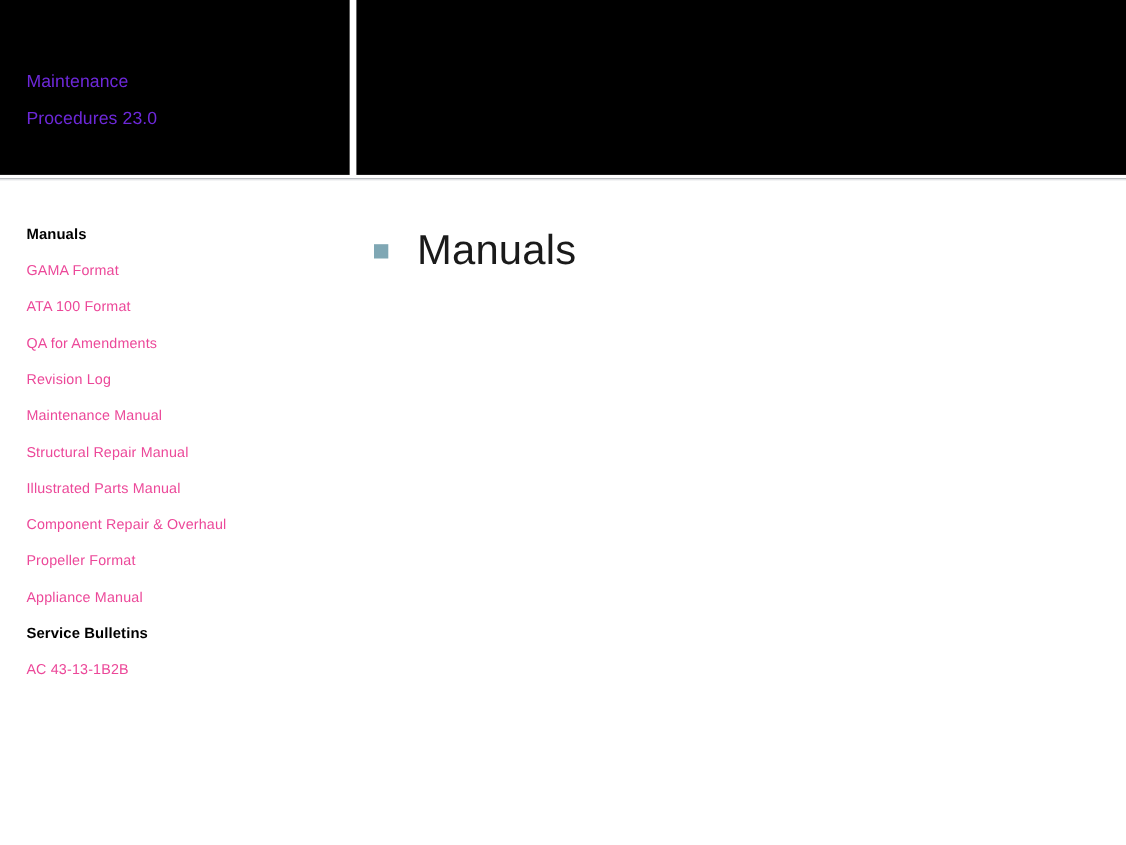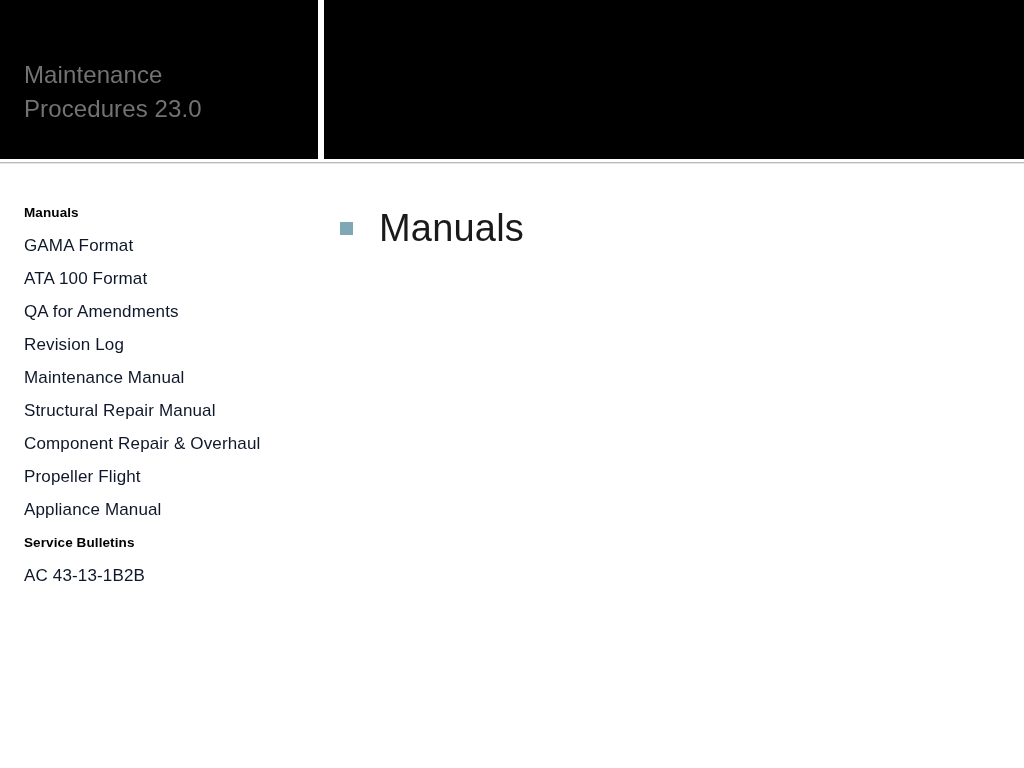--- a/index.html
+++ b/index.html
@@ -57,42 +57,42 @@
                 #ffffff 0px, #ffffff 1px,
                 #b9bcc0 1px, #b9bcc0 2px,
                 #e2e4e6 2px, #e2e4e6 3px);
   }
 
   #slide-title {
     position: absolute;
     left: 24px;
     top: 58px;
     width: 280px;
-    font-size: 24px;
+    font-size: 16px;
     line-height: 34px;
-    color: #737373;
+    color: #6d28d9;
     font-weight: 400;
     letter-spacing: 0.1px;
     white-space: pre-line;
   }
 
   
   #sidebar-nav {
     position: absolute;
     left: 0;
     top: 196px;
     width: 318px;
   }
   .sidebar-item {
     display: block;
     padding-left: 24px;
     height: 33px;
     line-height: 33px;
-    font-size: 17px;
-    color: #0f172a;
+    font-size: 13px;
+    color: #ec4899;
     white-space: nowrap;
     letter-spacing: 0.15px;
   }
   .sidebar-item.is-heading {
     color: #000000;
     font-weight: bold;
     font-size: 13.5px;
     letter-spacing: 0.1px;
   }
 
@@ -138,22 +138,23 @@
 </div>
 
 <nav id="sidebar-nav">
   <div class="sidebar-item is-heading">Manuals</div>
   <div class="sidebar-item">GAMA Format</div>
   <div class="sidebar-item">ATA 100 Format</div>
   <div class="sidebar-item">QA for Amendments</div>
   <div class="sidebar-item">Revision Log</div>
   <div class="sidebar-item">Maintenance Manual</div>
   <div class="sidebar-item">Structural Repair Manual</div>
+  <div class="sidebar-item">Illustrated Parts Manual</div>
   <div class="sidebar-item">Component Repair &amp; Overhaul</div>
-  <div class="sidebar-item">Propeller Flight</div>
+  <div class="sidebar-item">Propeller Format</div>
   <div class="sidebar-item">Appliance Manual</div>
   <div class="sidebar-item is-heading">Service Bulletins</div>
   <div class="sidebar-item">AC 43-13-1B2B</div>
 </nav>
 
 <main id="main-content">
   <div id="content-bullet-row">
     <span id="content-bullet-marker"></span>
     <span id="content-heading">Manuals</span>
   </div>

